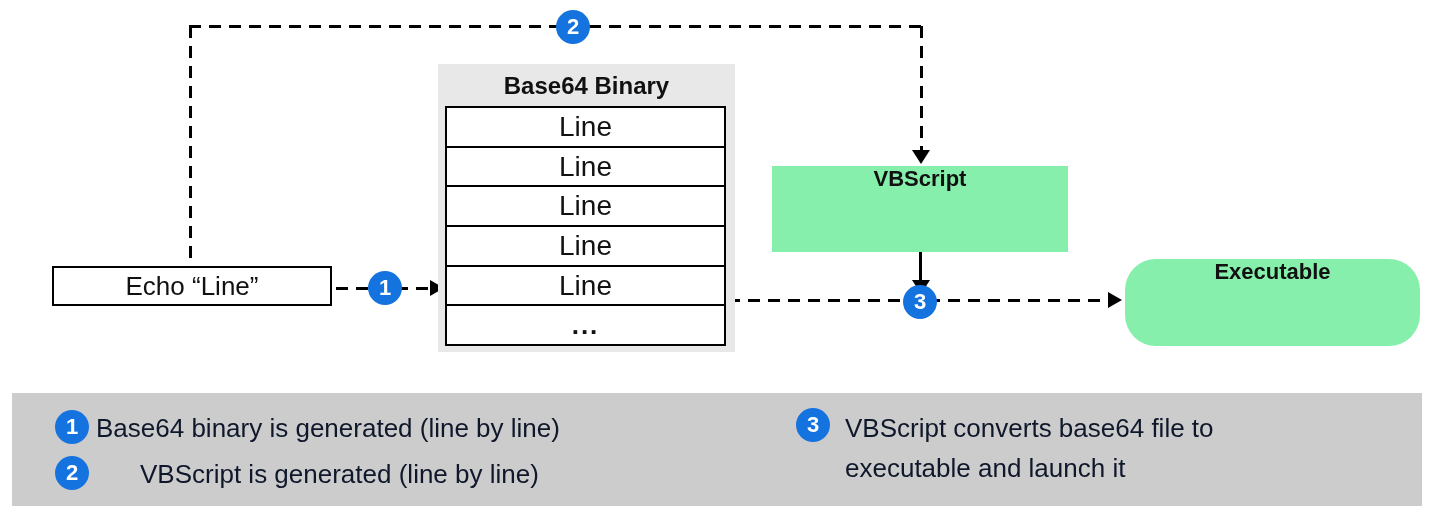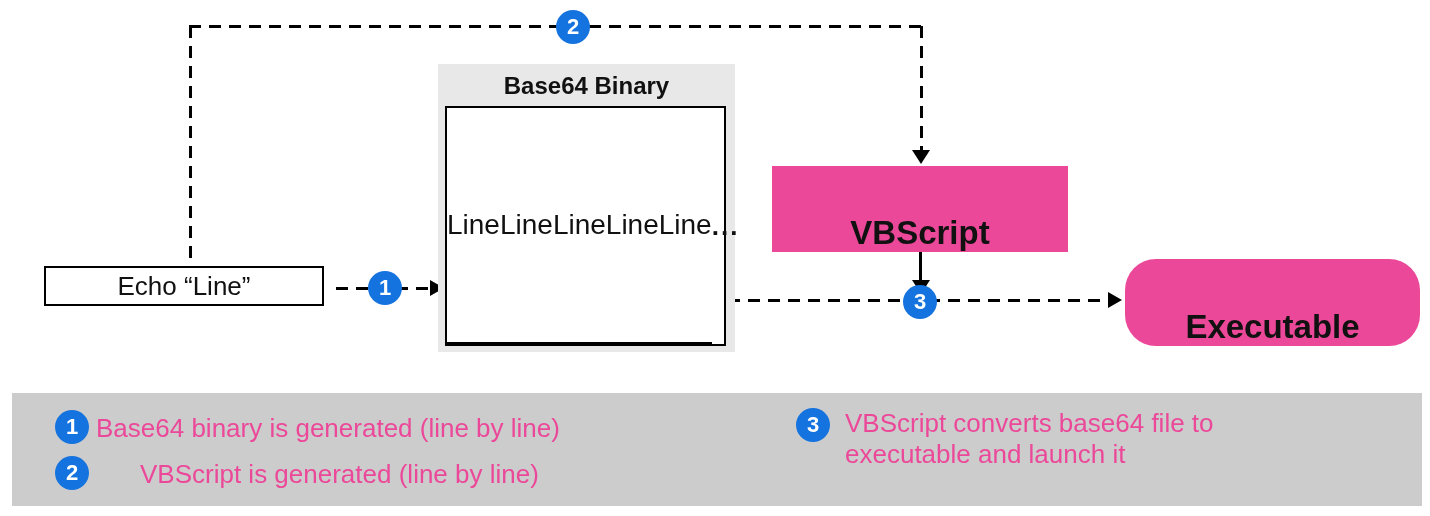--- a/index.html
+++ b/index.html
@@ -52,32 +52,32 @@
     font-size: 22px;
     font-weight: bold;
     display: flex;
     align-items: center;
     justify-content: center;
     line-height: 1;
   }
 
   
   .echo-box {
-    left: 44px; top: 266px;
+    left: 52px; top: 266px;
     width: 280px; height: 40px;
     background: #ffffff;
     border: 2px solid #000;
     box-sizing: border-box;
     display: flex; align-items: center; justify-content: center;
     font-size: 26px;
   }
   .gray-node {
-    background: #ec4899;
-    display: flex; align-items: flex-end; justify-content: center;
-    font-size: 33px;
+    background: #86efac;
+    display: flex; align-items: flex-start; justify-content: center;
+    font-size: 22px;
     font-weight: bold;
   }
   #vbscript-box { left: 772px; top: 166px; width: 296px; height: 86px; }
   #executable-box { left: 1125px; top: 259px; width: 295px; height: 87px; border-radius: 31px; }
 
   
   #base64-panel {
     left: 438px; top: 64px;
     width: 297px; height: 288px;
     background: #e8e8e8;
@@ -87,45 +87,45 @@
     width: 297px; height: 36px;
     display: flex; align-items: center; justify-content: center;
     font-size: 24px; font-weight: bold;
   }
   #base64-table {
     left: 445px; top: 106px;
     width: 281px; height: 240px;
     box-sizing: border-box;
     border: 2px solid #000;
     background: #ffffff;
-    display: flex; flex-direction: row;
+    display: flex; flex-direction: column;
   }
   .t-row {
     flex: 1;
     border-bottom: 2px solid #000;
     display: flex; align-items: center; justify-content: center;
     font-size: 28px;
   }
   .t-row:last-child { border-bottom: none; font-size: 26px; font-weight: bold; letter-spacing: 2px; }
 
   
   #legend-panel {
     left: 12px; top: 393px;
     width: 1410px; height: 113px;
     background: #cccccc;
   }
   .legend-text {
     font-size: 26px;
-    color: #ec4899;
+    color: #0f172a;
     white-space: nowrap;
   }
   #legend-text-3 {
     white-space: normal;
     width: 480px;
-    line-height: 31px;
+    line-height: 40px;
   }
 </style>
 </head>
 <body>
 
 <div id="canvas">
 
   <div class="abs dash-v" style="left:189px; top:26px; height:240px;"></div>
   <div class="abs dash-h" style="left:189px; top:25px; width:733px;"></div>
   <div class="abs dash-v" style="left:920px; top:26px; height:124px;"></div>

